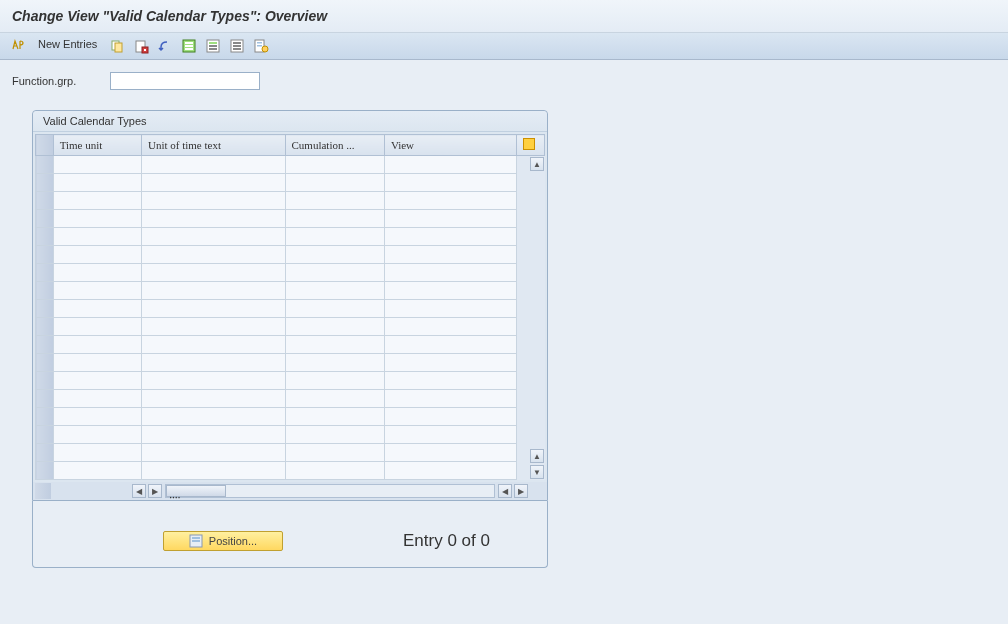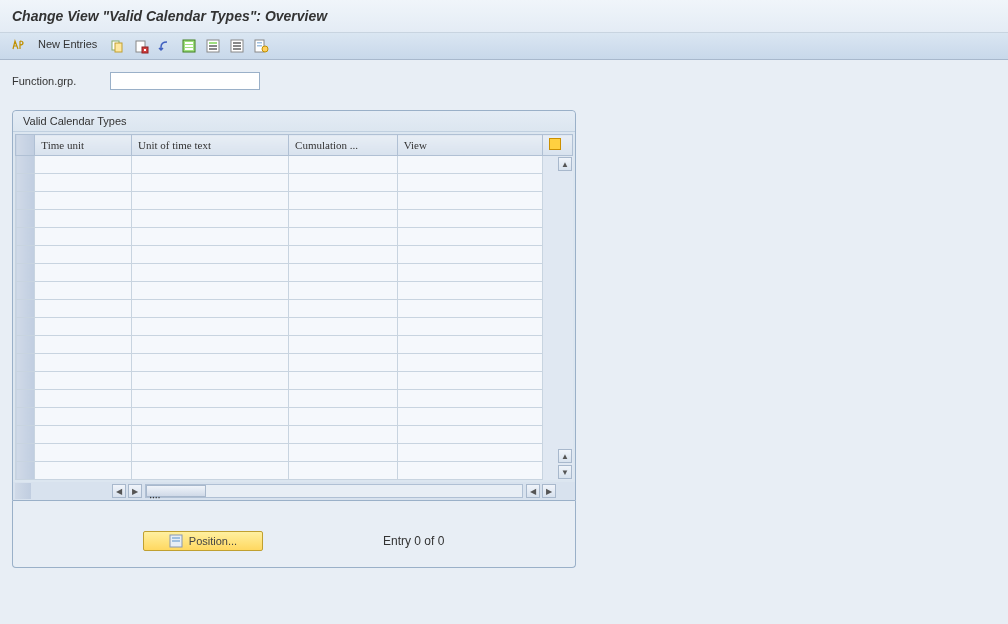--- a/index.html
+++ b/index.html
@@ -73,22 +73,23 @@
     }
     .field-input {
       border: 1px solid #9ab0c8;
       background: #fff;
       height: 18px;
       width: 150px;
       padding: 0 4px;
       font-size: 11px;
     }
     .panel {
-      width: 564px;
+      width: 516px;
       background: #e8eef5;
+      margin-left: 20px;
     }
     .panel-group {
       border: 1px solid #9ab0c8;
       background: #dce6f0;
       border-radius: 4px 4px 0 0;
     }
     .panel-title {
       padding: 4px 10px;
       font-size: 11px;
       color: #333;
@@ -200,21 +201,21 @@
       border-radius: 2px;
       padding: 2px 20px;
       font-size: 11px;
       color: #444;
       cursor: pointer;
       gap: 6px;
       min-width: 120px;
       justify-content: center;
     }
     .entry-text {
-      font-size: 12px;
+      font-size: 17px;
       color: #333;
     }
     .outer-panel {
       border: 1px solid #9ab0c8;
       background: #e8eef5;
       border-radius: 0 0 4px 4px;
       border-top: none;
       padding-bottom: 6px;
     }
     .vscroll-container {

